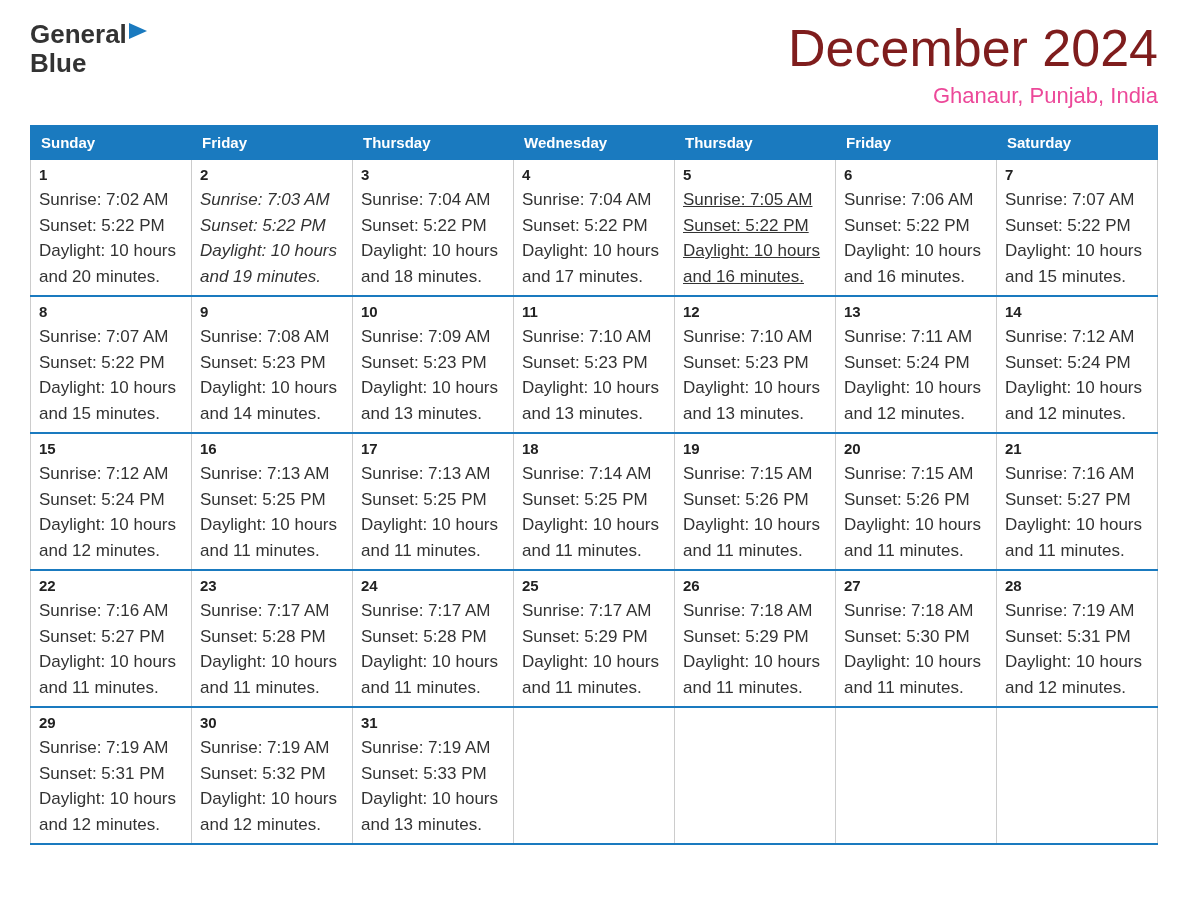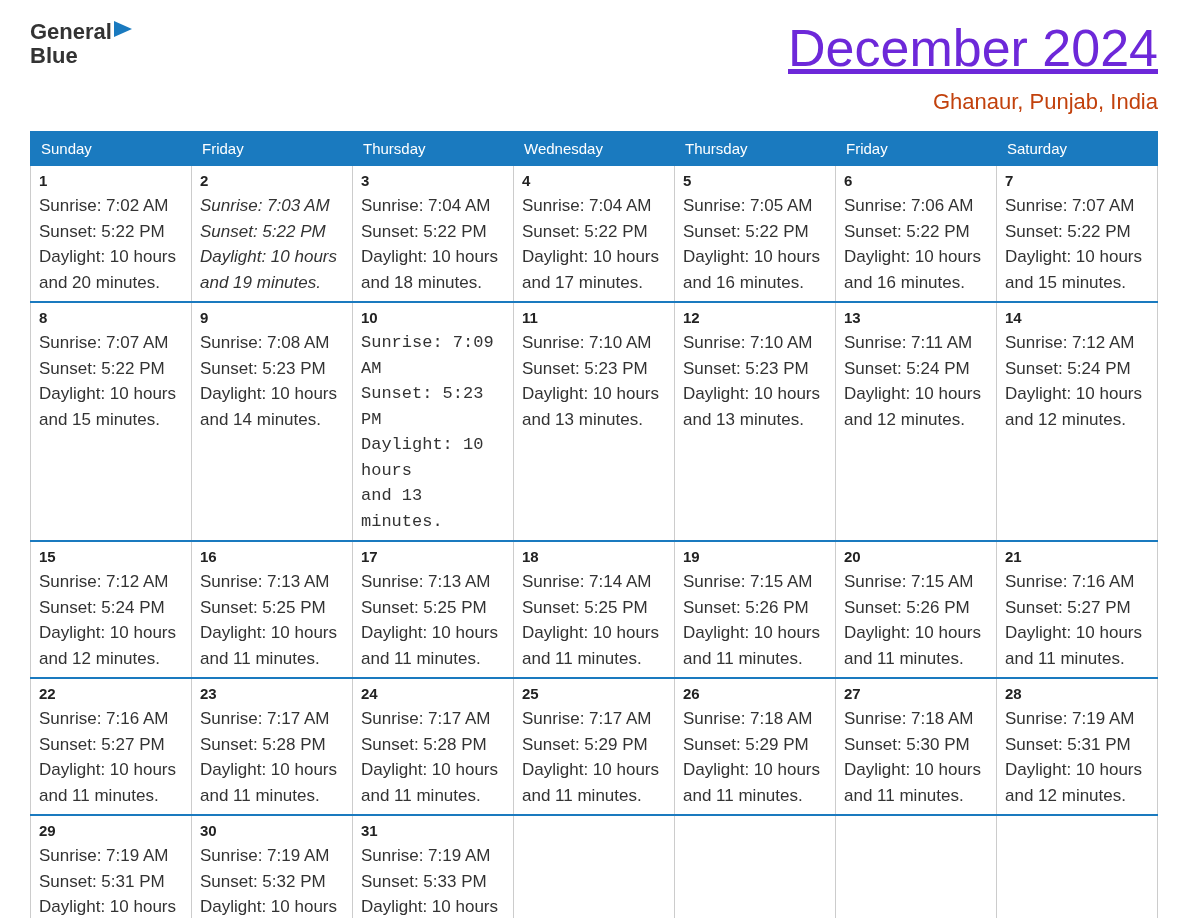--- a/index.html
+++ b/index.html
@@ -15,56 +15,55 @@
       justify-content: space-between;
       align-items: flex-start;
       margin-bottom: 16px;
     }
     .logo {
       display: flex;
       flex-direction: column;
       align-items: flex-start;
     }
     .logo-text {
-      font-size: 22px;
+      font-size: 26px;
       font-weight: bold;
       color: #333;
       line-height: 1.1;
     }
     .logo-line {
       display: flex;
       align-items: center;
     }
     .title-block {
       text-align: right;
     }
     .month-title {
       font-size: 52px;
       font-weight: normal;
-      color: #6d28d9;
+      color: #7f1d1d;
       line-height: 1.1;
-      text-decoration: underline;
     }
     .location-title {
       font-size: 22px;
-      color: #c2410c;
-      margin-top: 12px;
+      color: #ec4899;
+      margin-top: 6px;
     }
     table {
       width: 100%;
       border-collapse: collapse;
       table-layout: fixed;
     }
     thead tr {
       background-color: #1a7abf;
     }
     thead th {
       color: #fff;
       font-size: 15px;
-      font-weight: normal;
+      font-weight: bold;
       padding: 8px 10px;
       text-align: left;
       border: 1px solid #1a7abf;
     }
     tbody td {
       vertical-align: top;
       border: 1px solid #ccc;
       padding: 6px 8px;
       font-size: 12.5px;
       color: #222;
@@ -143,21 +142,21 @@
         </td>
         <td>
           <span class="day-num">4</span>
           <div class="day-info" style="white-space: pre-line;">Sunrise: 7:04 AM
 Sunset: 5:22 PM
 Daylight: 10 hours
 and 17 minutes.</div>
         </td>
         <td>
           <span class="day-num">5</span>
-          <div class="day-info" style="white-space: pre-line;">Sunrise: 7:05 AM
+          <div class="day-info" style="white-space: pre-line; text-decoration: underline;">Sunrise: 7:05 AM
 Sunset: 5:22 PM
 Daylight: 10 hours
 and 16 minutes.</div>
         </td>
         <td>
           <span class="day-num">6</span>
           <div class="day-info" style="white-space: pre-line;">Sunrise: 7:06 AM
 Sunset: 5:22 PM
 Daylight: 10 hours
 and 16 minutes.</div>
@@ -180,21 +179,21 @@
         </td>
         <td>
           <span class="day-num">9</span>
           <div class="day-info" style="white-space: pre-line;">Sunrise: 7:08 AM
 Sunset: 5:23 PM
 Daylight: 10 hours
 and 14 minutes.</div>
         </td>
         <td>
           <span class="day-num">10</span>
-          <div class="day-info" style="white-space: pre-line; font-family: Liberation Mono, monospace;">Sunrise: 7:09 AM
+          <div class="day-info" style="white-space: pre-line;">Sunrise: 7:09 AM
 Sunset: 5:23 PM
 Daylight: 10 hours
 and 13 minutes.</div>
         </td>
         <td>
           <span class="day-num">11</span>
           <div class="day-info" style="white-space: pre-line;">Sunrise: 7:10 AM
 Sunset: 5:23 PM
 Daylight: 10 hours
 and 13 minutes.</div>

